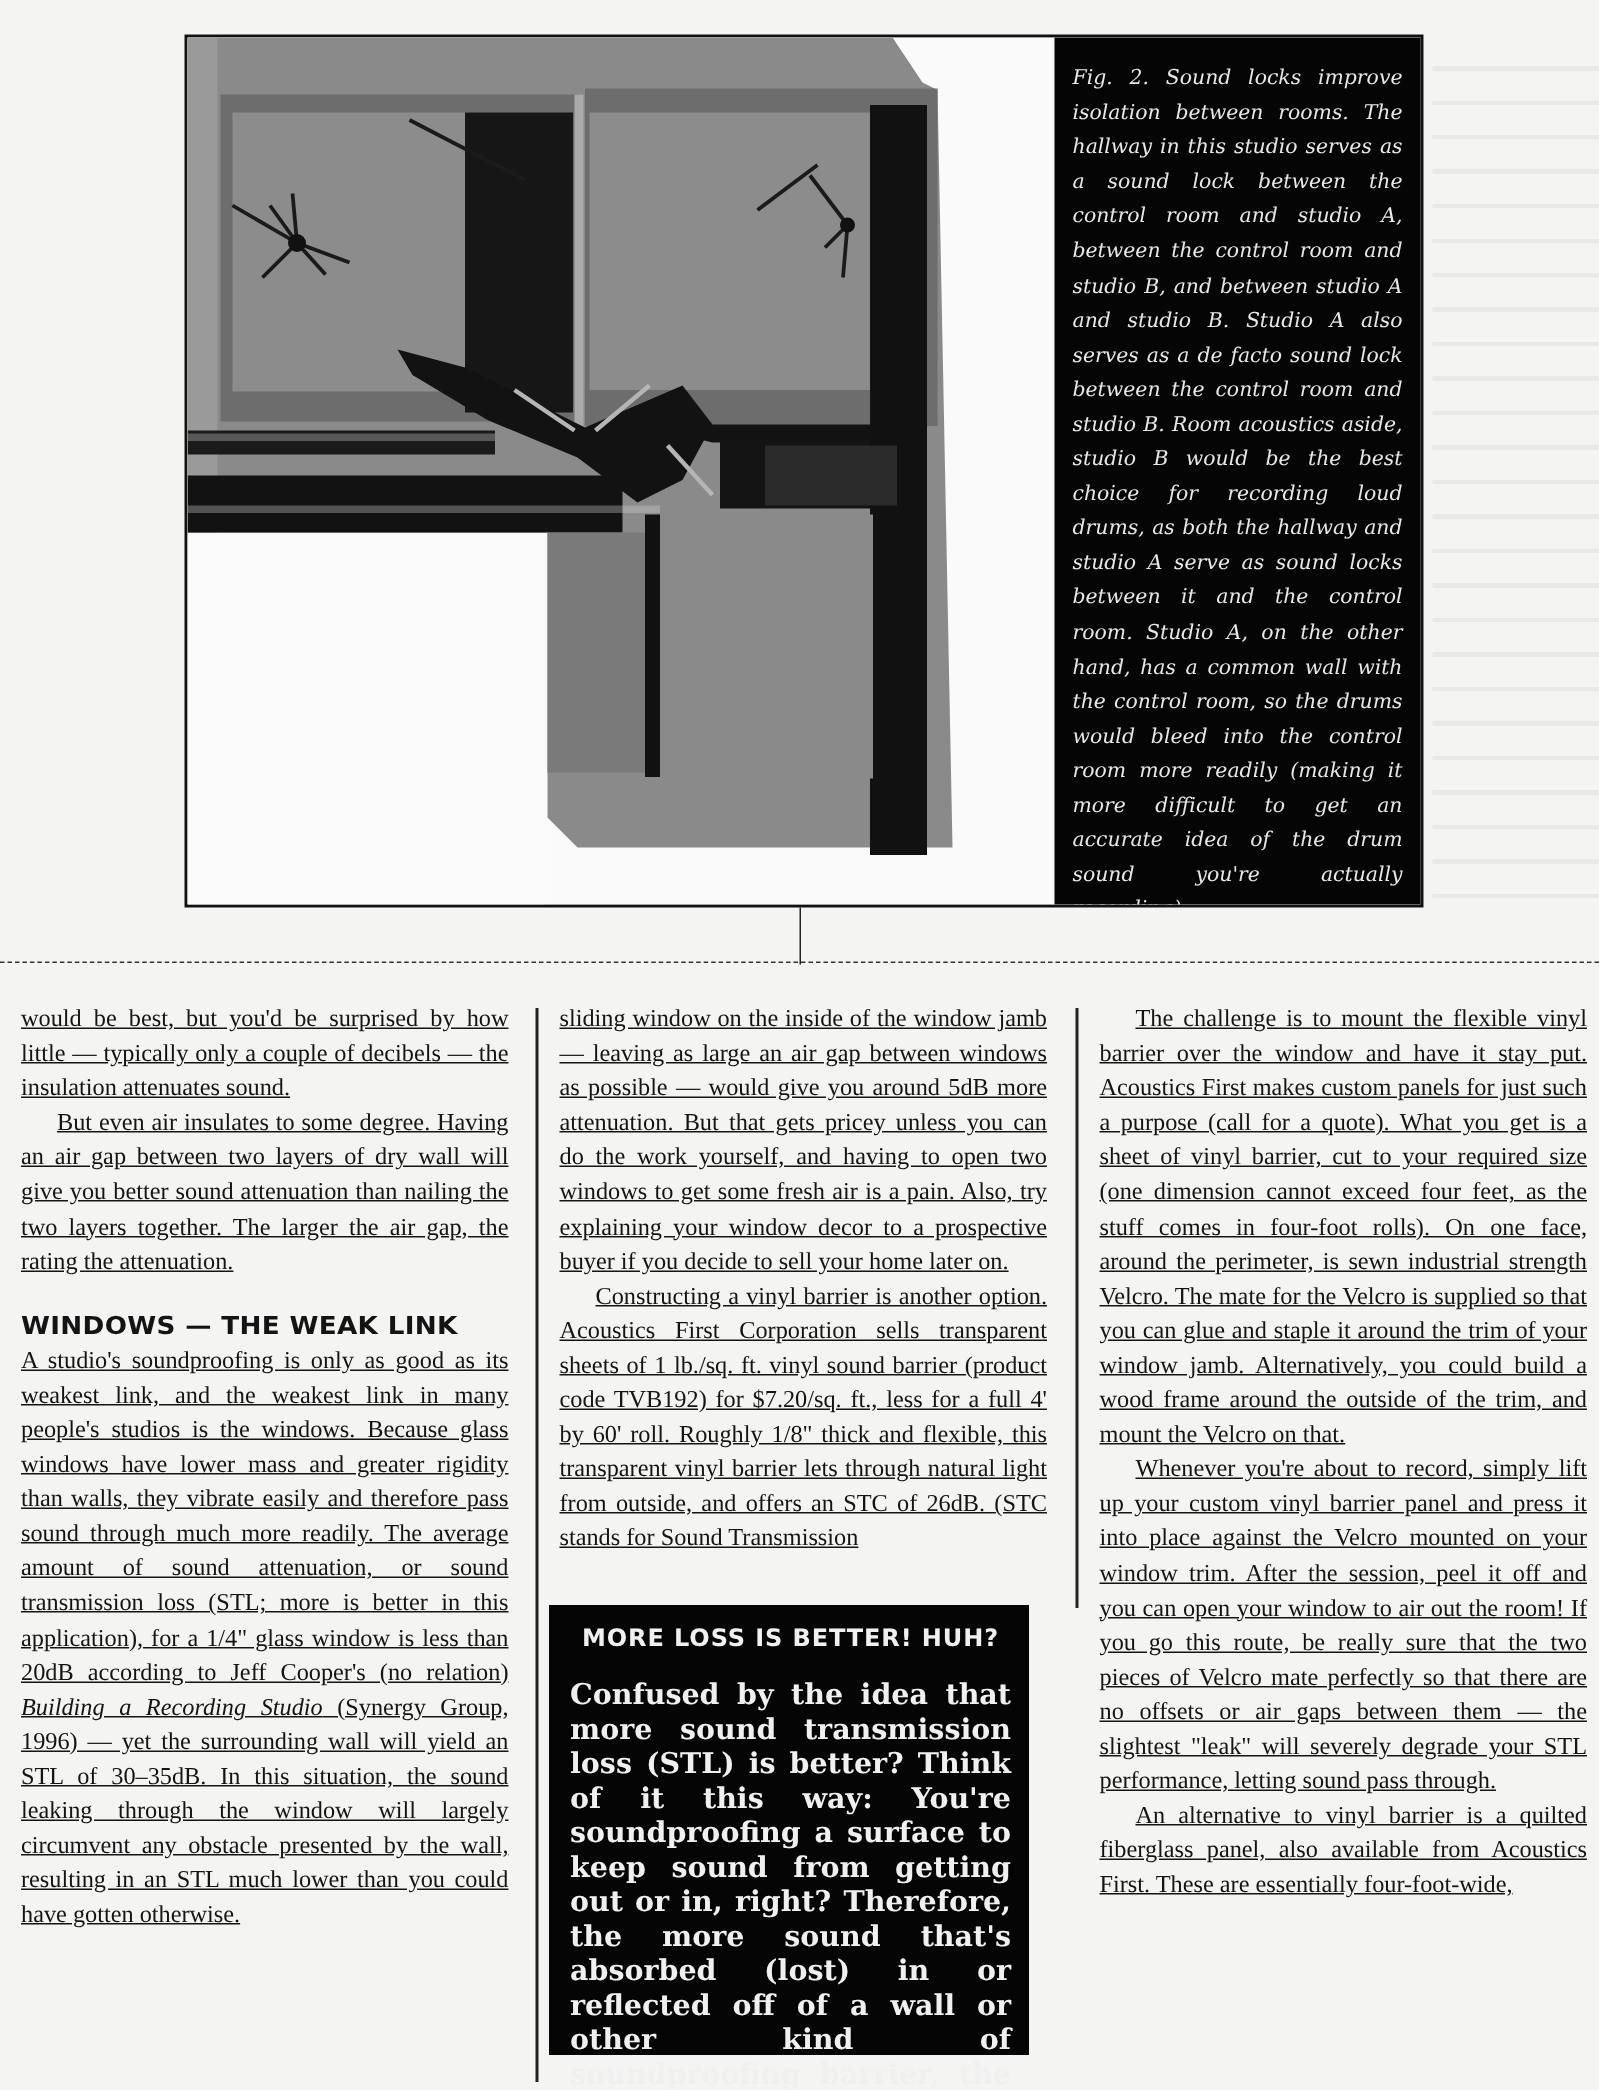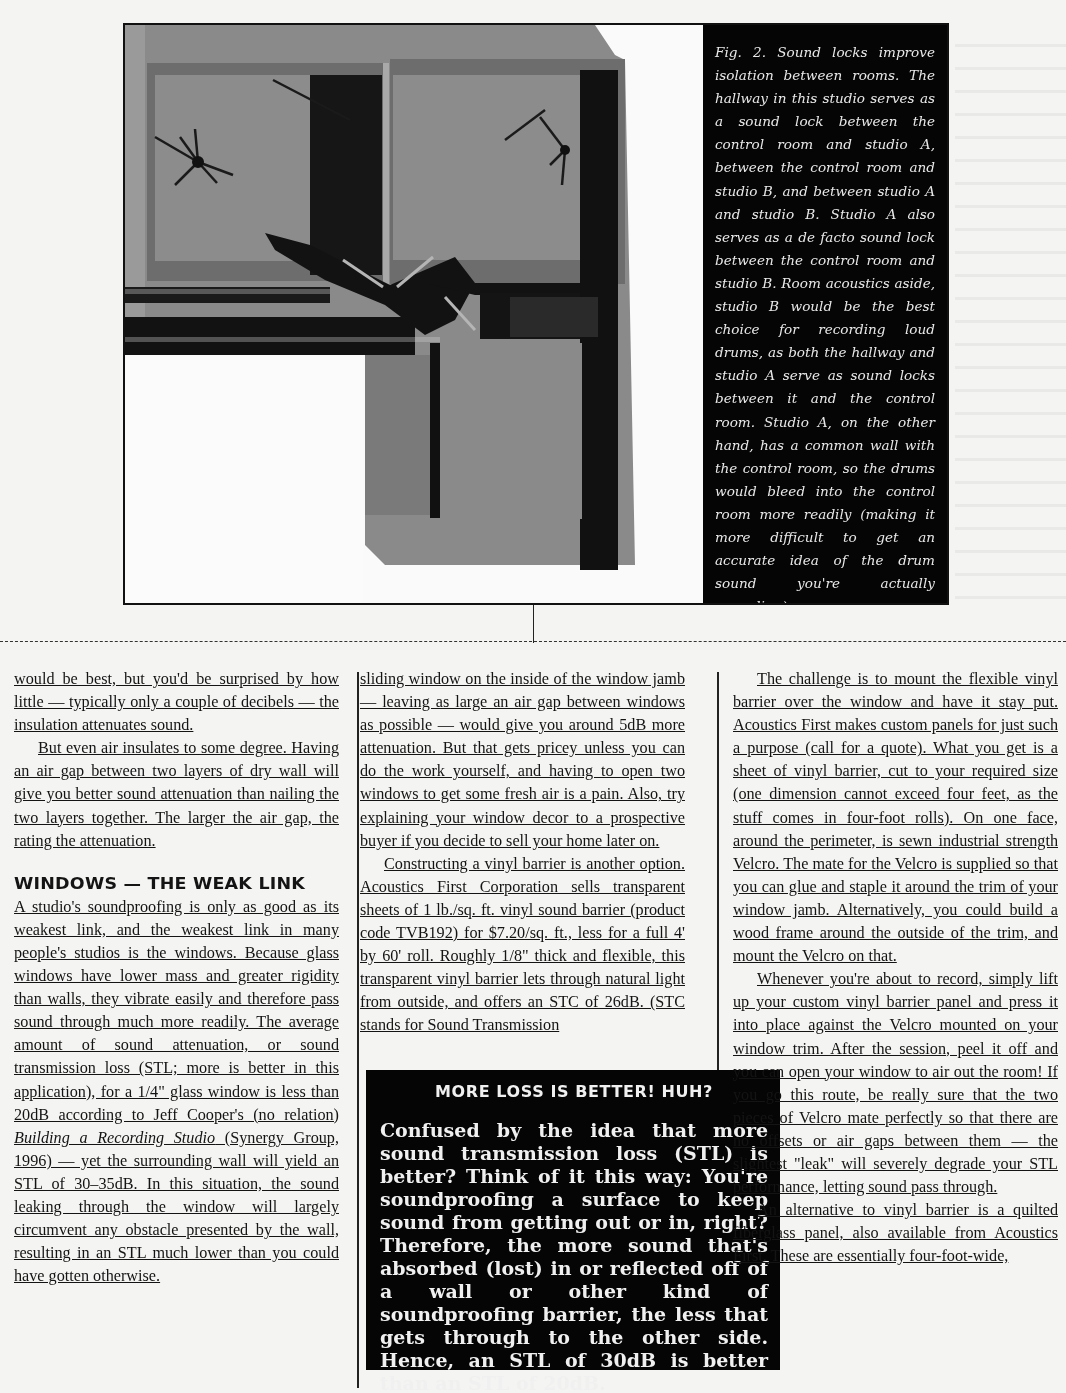--- a/index.html
+++ b/index.html
@@ -40,30 +40,30 @@
     }
     
     .col {
       position: absolute; top: 668px; width: 325px;
       font-size: 16.2px; line-height: 23.1px; text-align: justify;
       hyphens: none;
     }
     .col p { margin: 0; text-indent: 24px; text-decoration: underline; }
     .col p.noindent { text-indent: 0; }
     .col1 { left: 14px; }
-    .col2 { left: 360px; }
+    .col2 { left: 373px; }
     .col3 { left: 733px; }
     .col-rule { position: absolute; width: 1.5px; background: #222; }
     .h-weak {
       font-family: "DejaVu Sans", sans-serif; font-weight: 900; font-size: 16.5px;
       letter-spacing: 0.2px; margin: 20px 0 1px 0; line-height: 22px;
       transform: scaleX(1.06); transform-origin: left;
     }
     .sidebar {
-      position: absolute; left: 366px; top: 1070px; width: 414px; height: 300px;
+      position: absolute; left: 366px; top: 1070px; width: 320px; height: 300px;
       background: #050505; color: #f0f0f0; box-sizing: border-box; padding: 12px 12px 0 14px;
     }
     .sidebar h3 {
       margin: 0 0 18px 0; font-family: "DejaVu Sans", sans-serif; font-weight: 900;
       font-size: 16px; letter-spacing: 0.6px; text-align: center;
     }
     .sidebar .sbody {
       font-family: "DejaVu Serif", serif; font-weight: bold; font-size: 19px;
       line-height: 23px; text-align: justify;
     }

